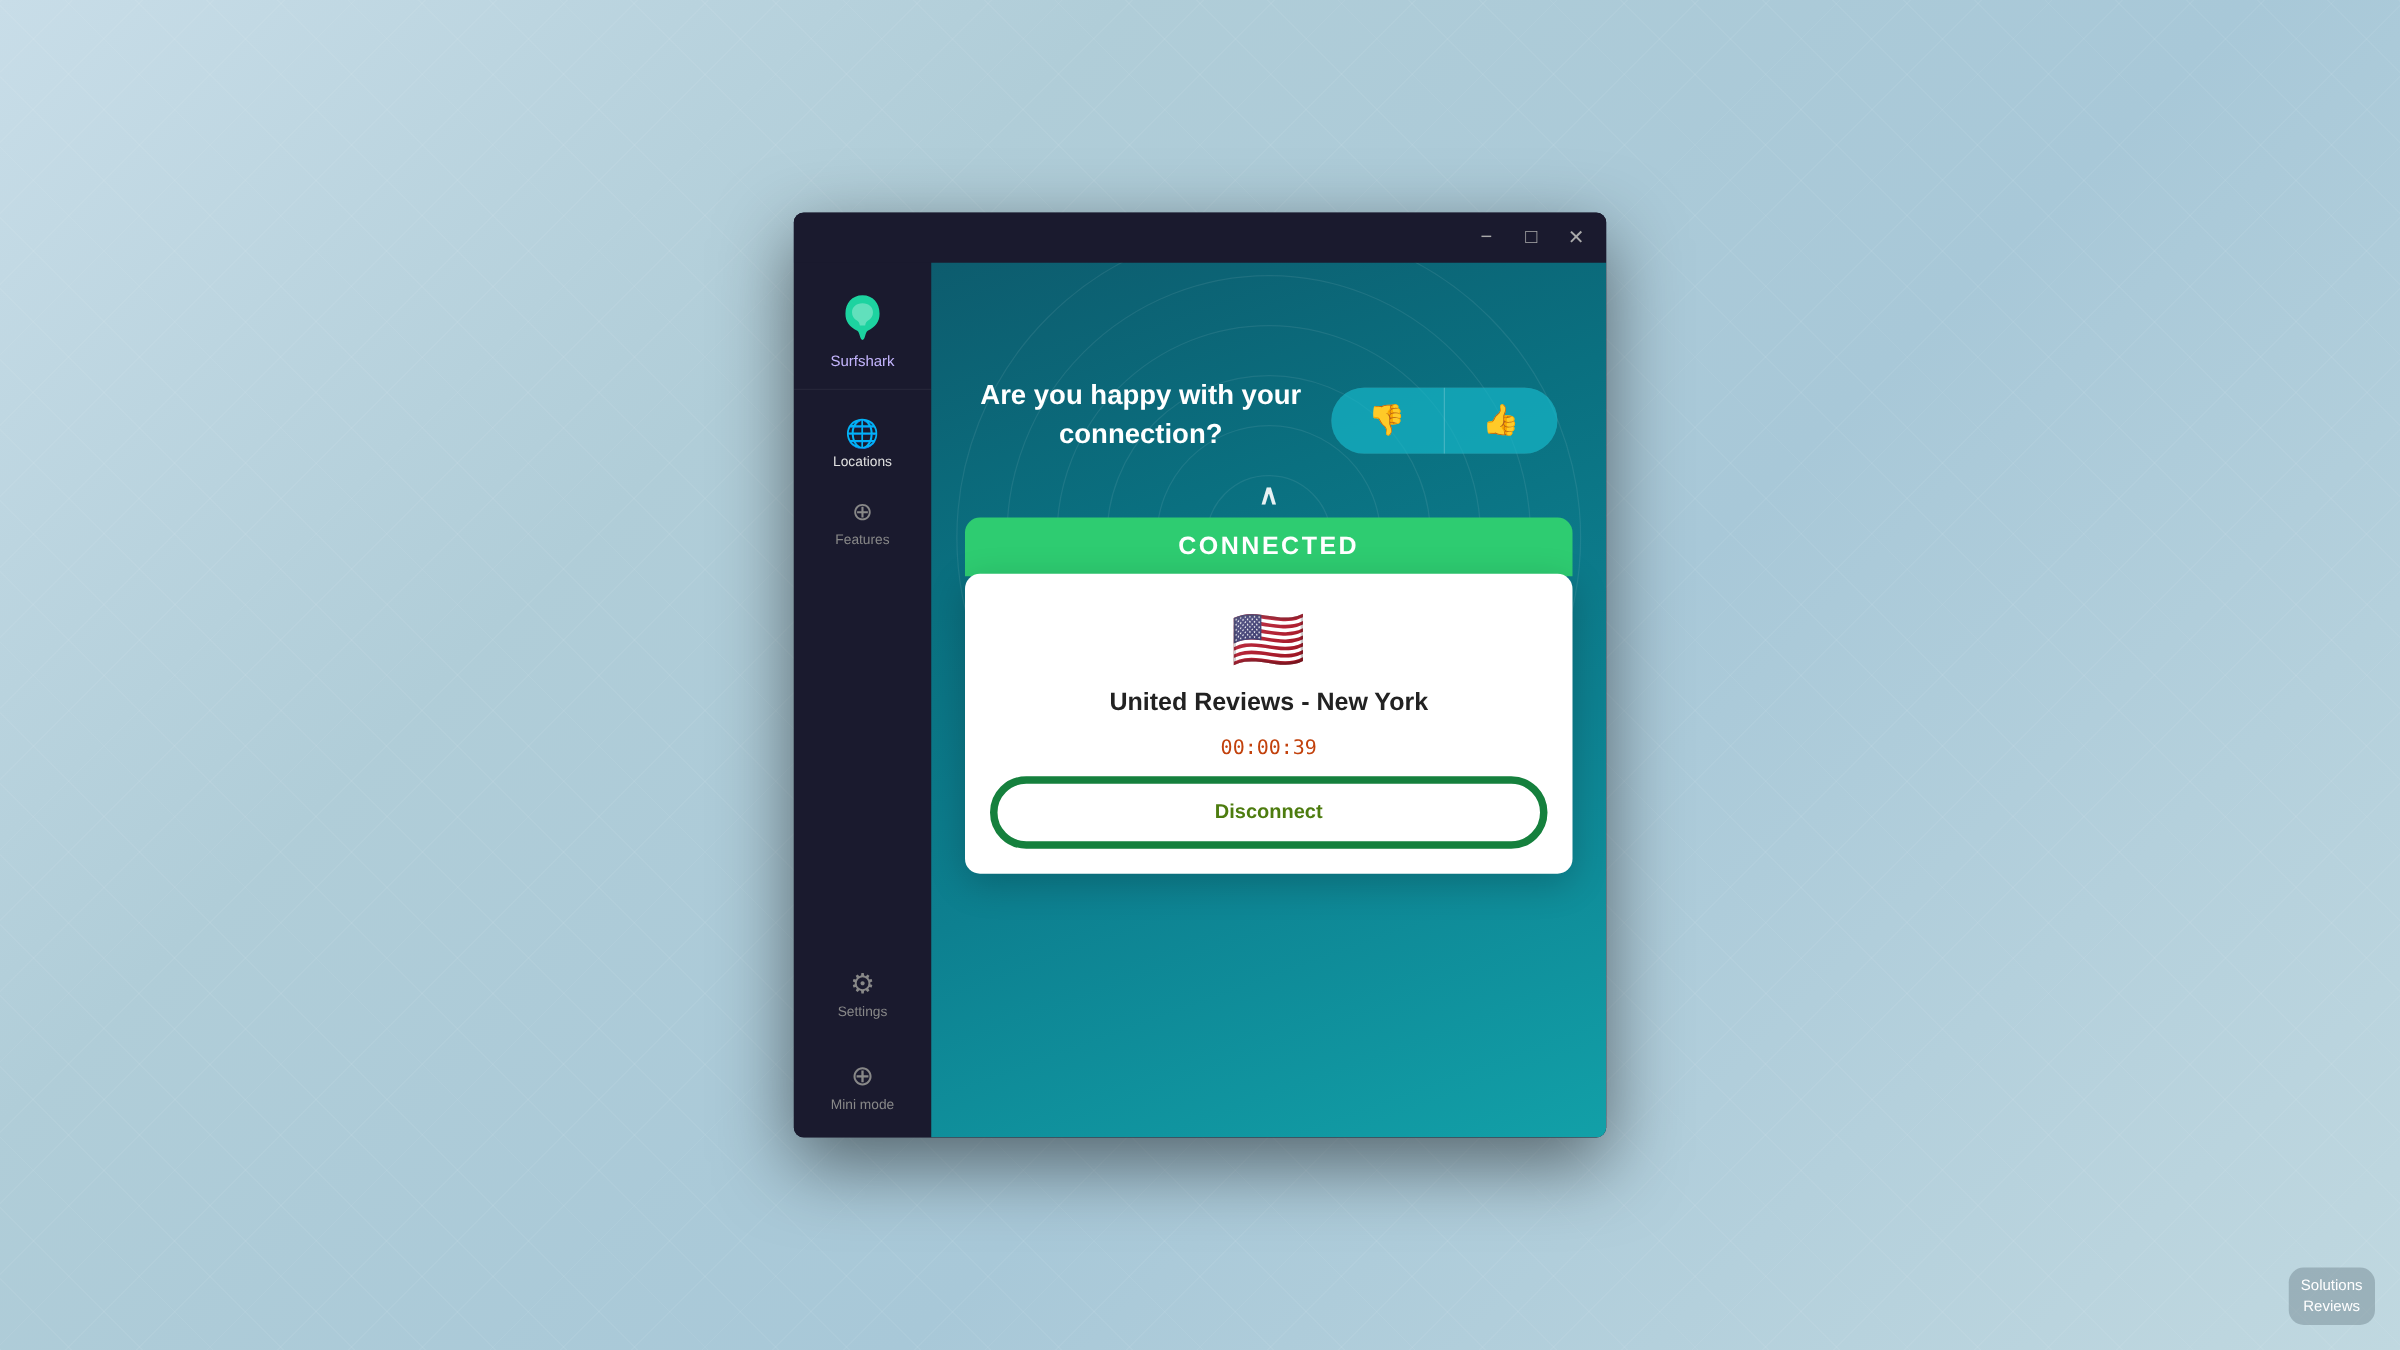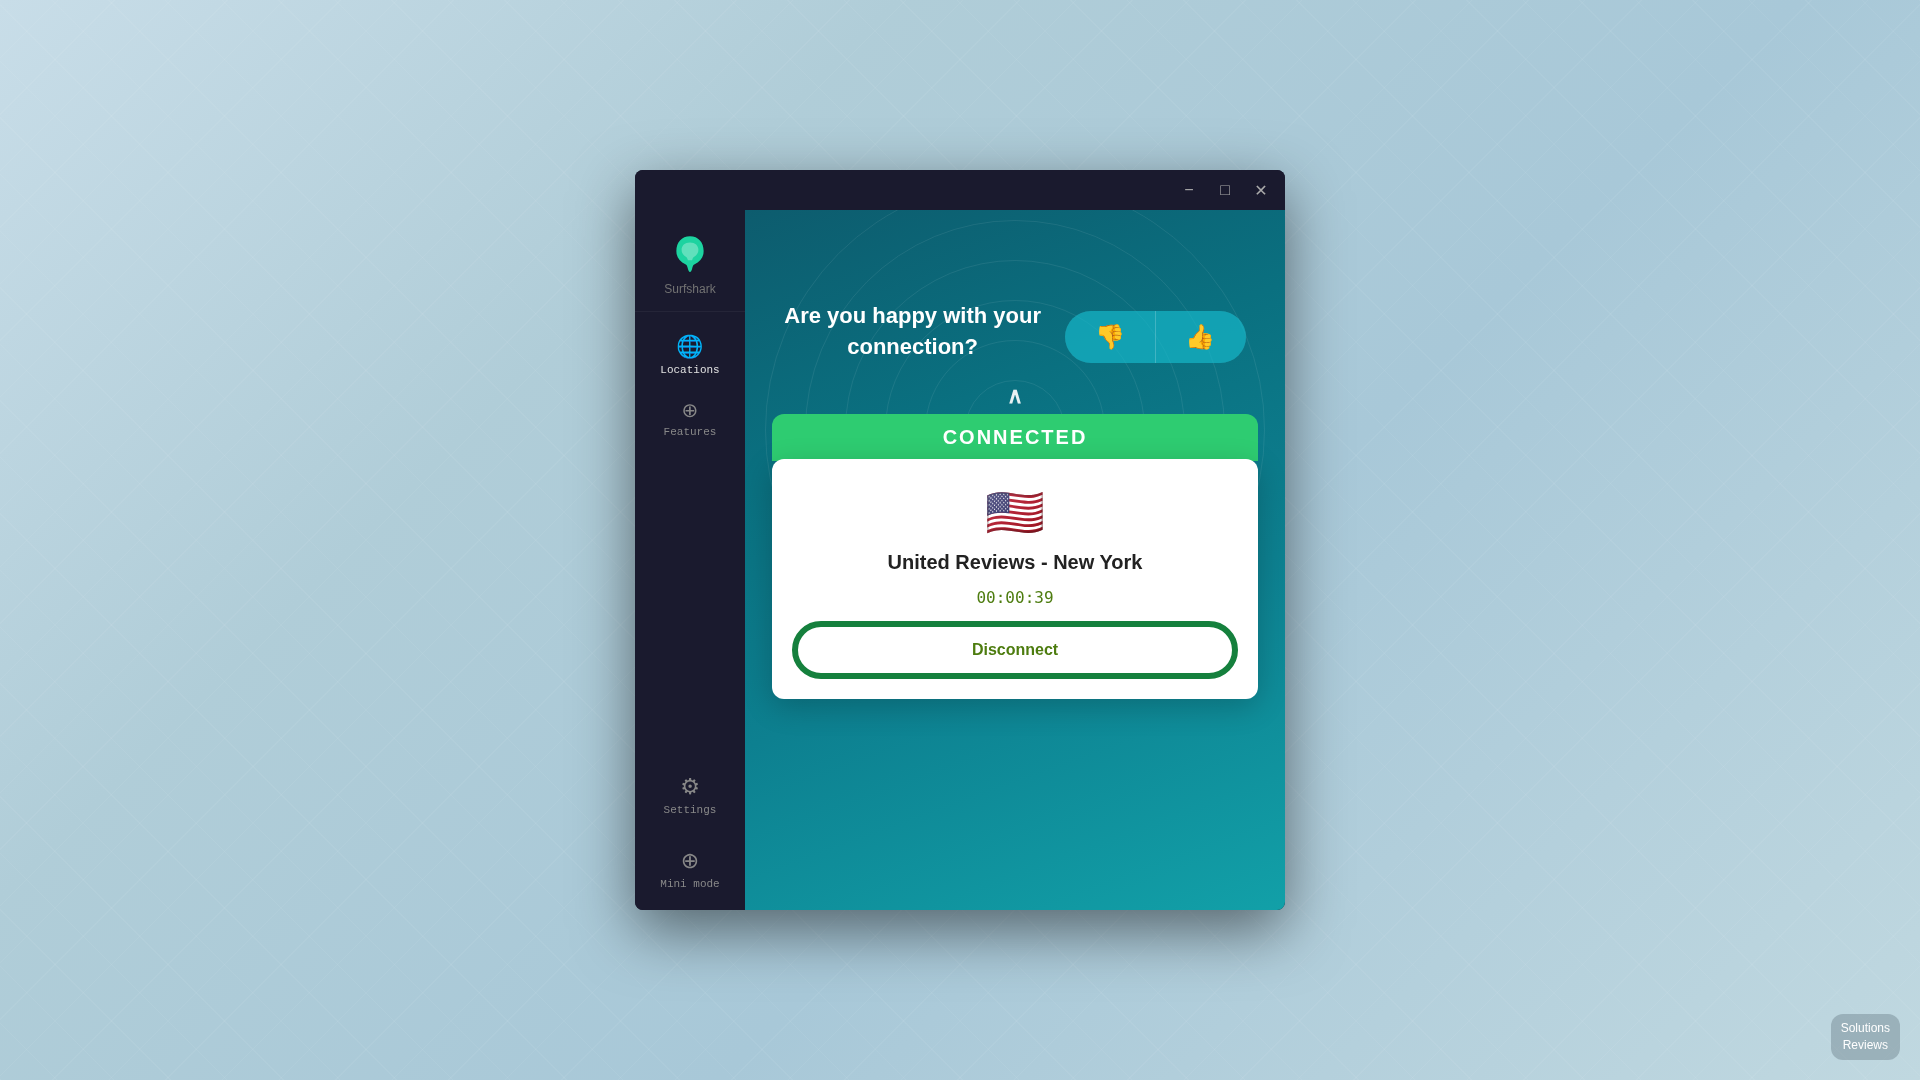--- a/index.html
+++ b/index.html
@@ -133,21 +133,21 @@
       align-items: center;
       justify-content: center;
     }
 
     .logo-icon svg {
       width: 42px;
       height: 42px;
     }
 
     .logo-label {
-      color: #737373;
+      color: #c4b5fd;
       font-size: 12px;
       font-weight: 500;
     }
 
     
     .nav-item {
       width: 100%;
       padding: 14px 0 10px;
       display: flex;
       flex-direction: column;
@@ -159,21 +159,20 @@
     }
     .nav-item.active { color: #e0e0e0; }
 
     .nav-icon {
       font-size: 22px;
       line-height: 1;
     }
 
     .nav-label {
       font-size: 11px;
-      font-family: Liberation Mono, monospace;
     }
 
     .nav-spacer { flex: 1; }
 
     
     .nav-bottom {
       margin-bottom: 10px;
     }
 
     
@@ -305,21 +304,21 @@
     }
 
     .server-name {
       color: #222;
       font-size: 20px;
       font-weight: 600;
       text-align: center;
     }
 
     .timer {
-      color: #4d7c0f;
+      color: #c2410c;
       font-size: 16px;
       font-family: monospace;
     }
 
     .disconnect-btn {
       width: 100%;
       padding: 14px;
       background: white;
       border: 6px solid #15803d;
       border-radius: 50px;

